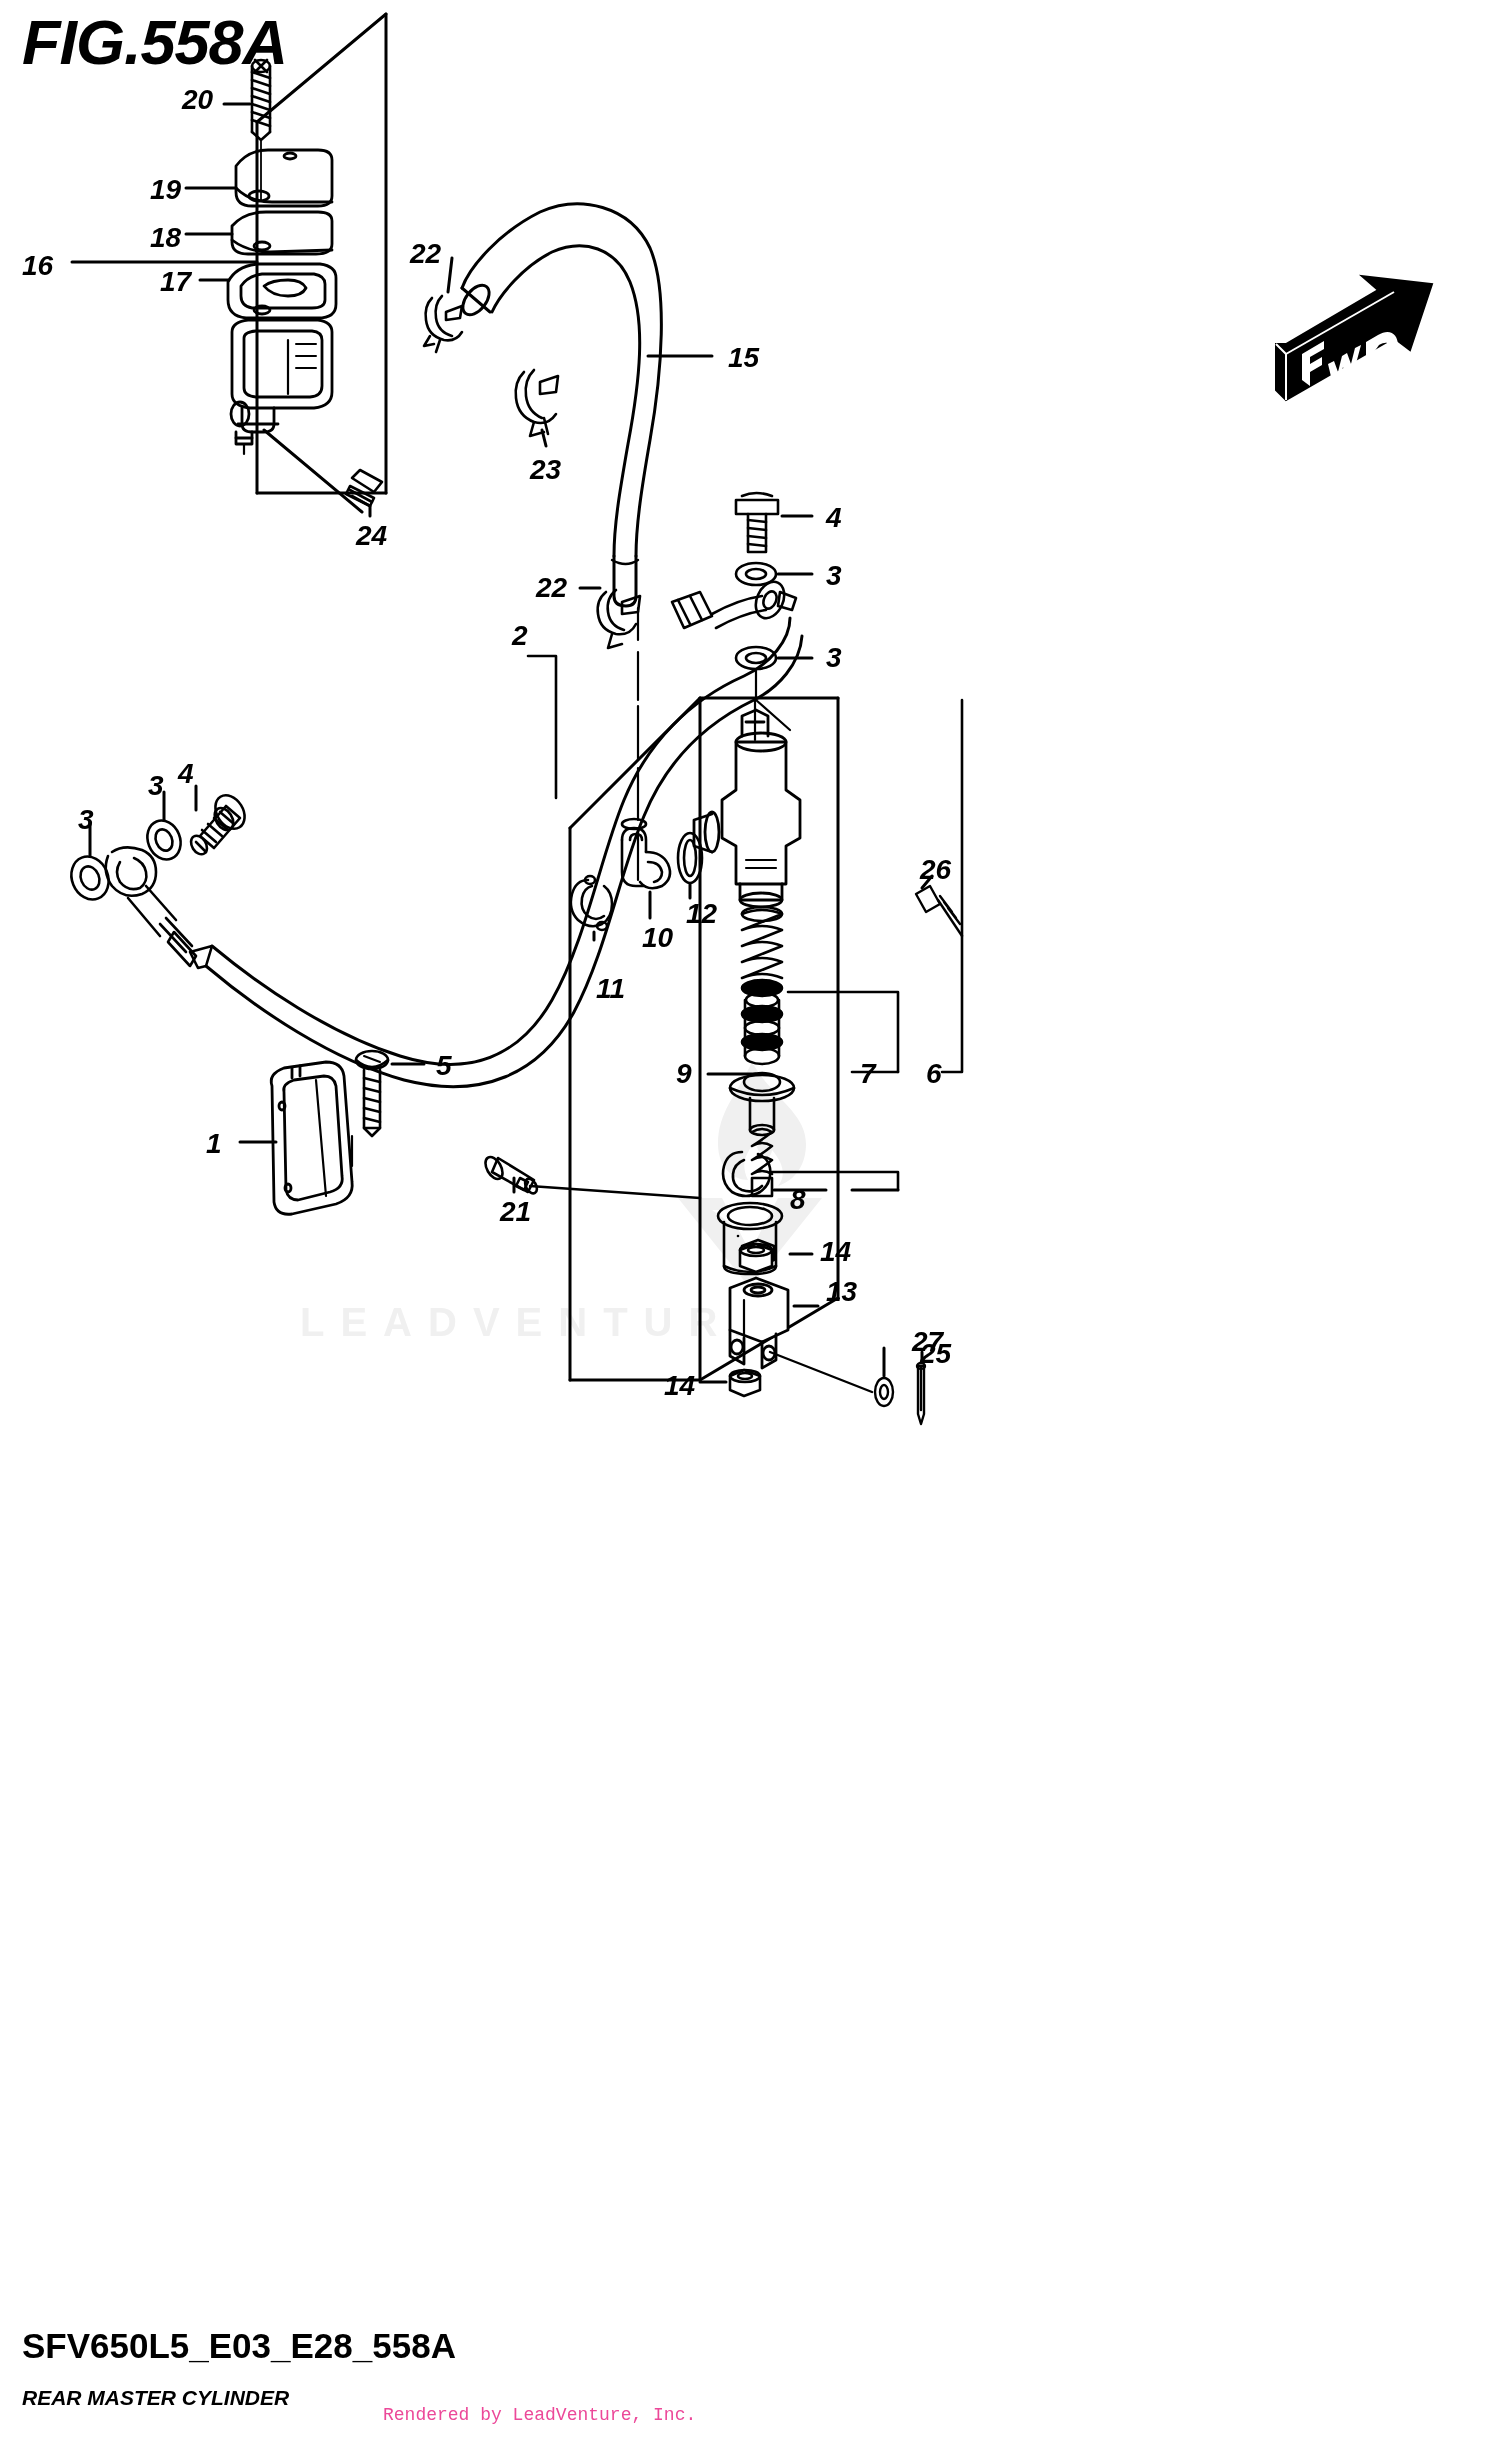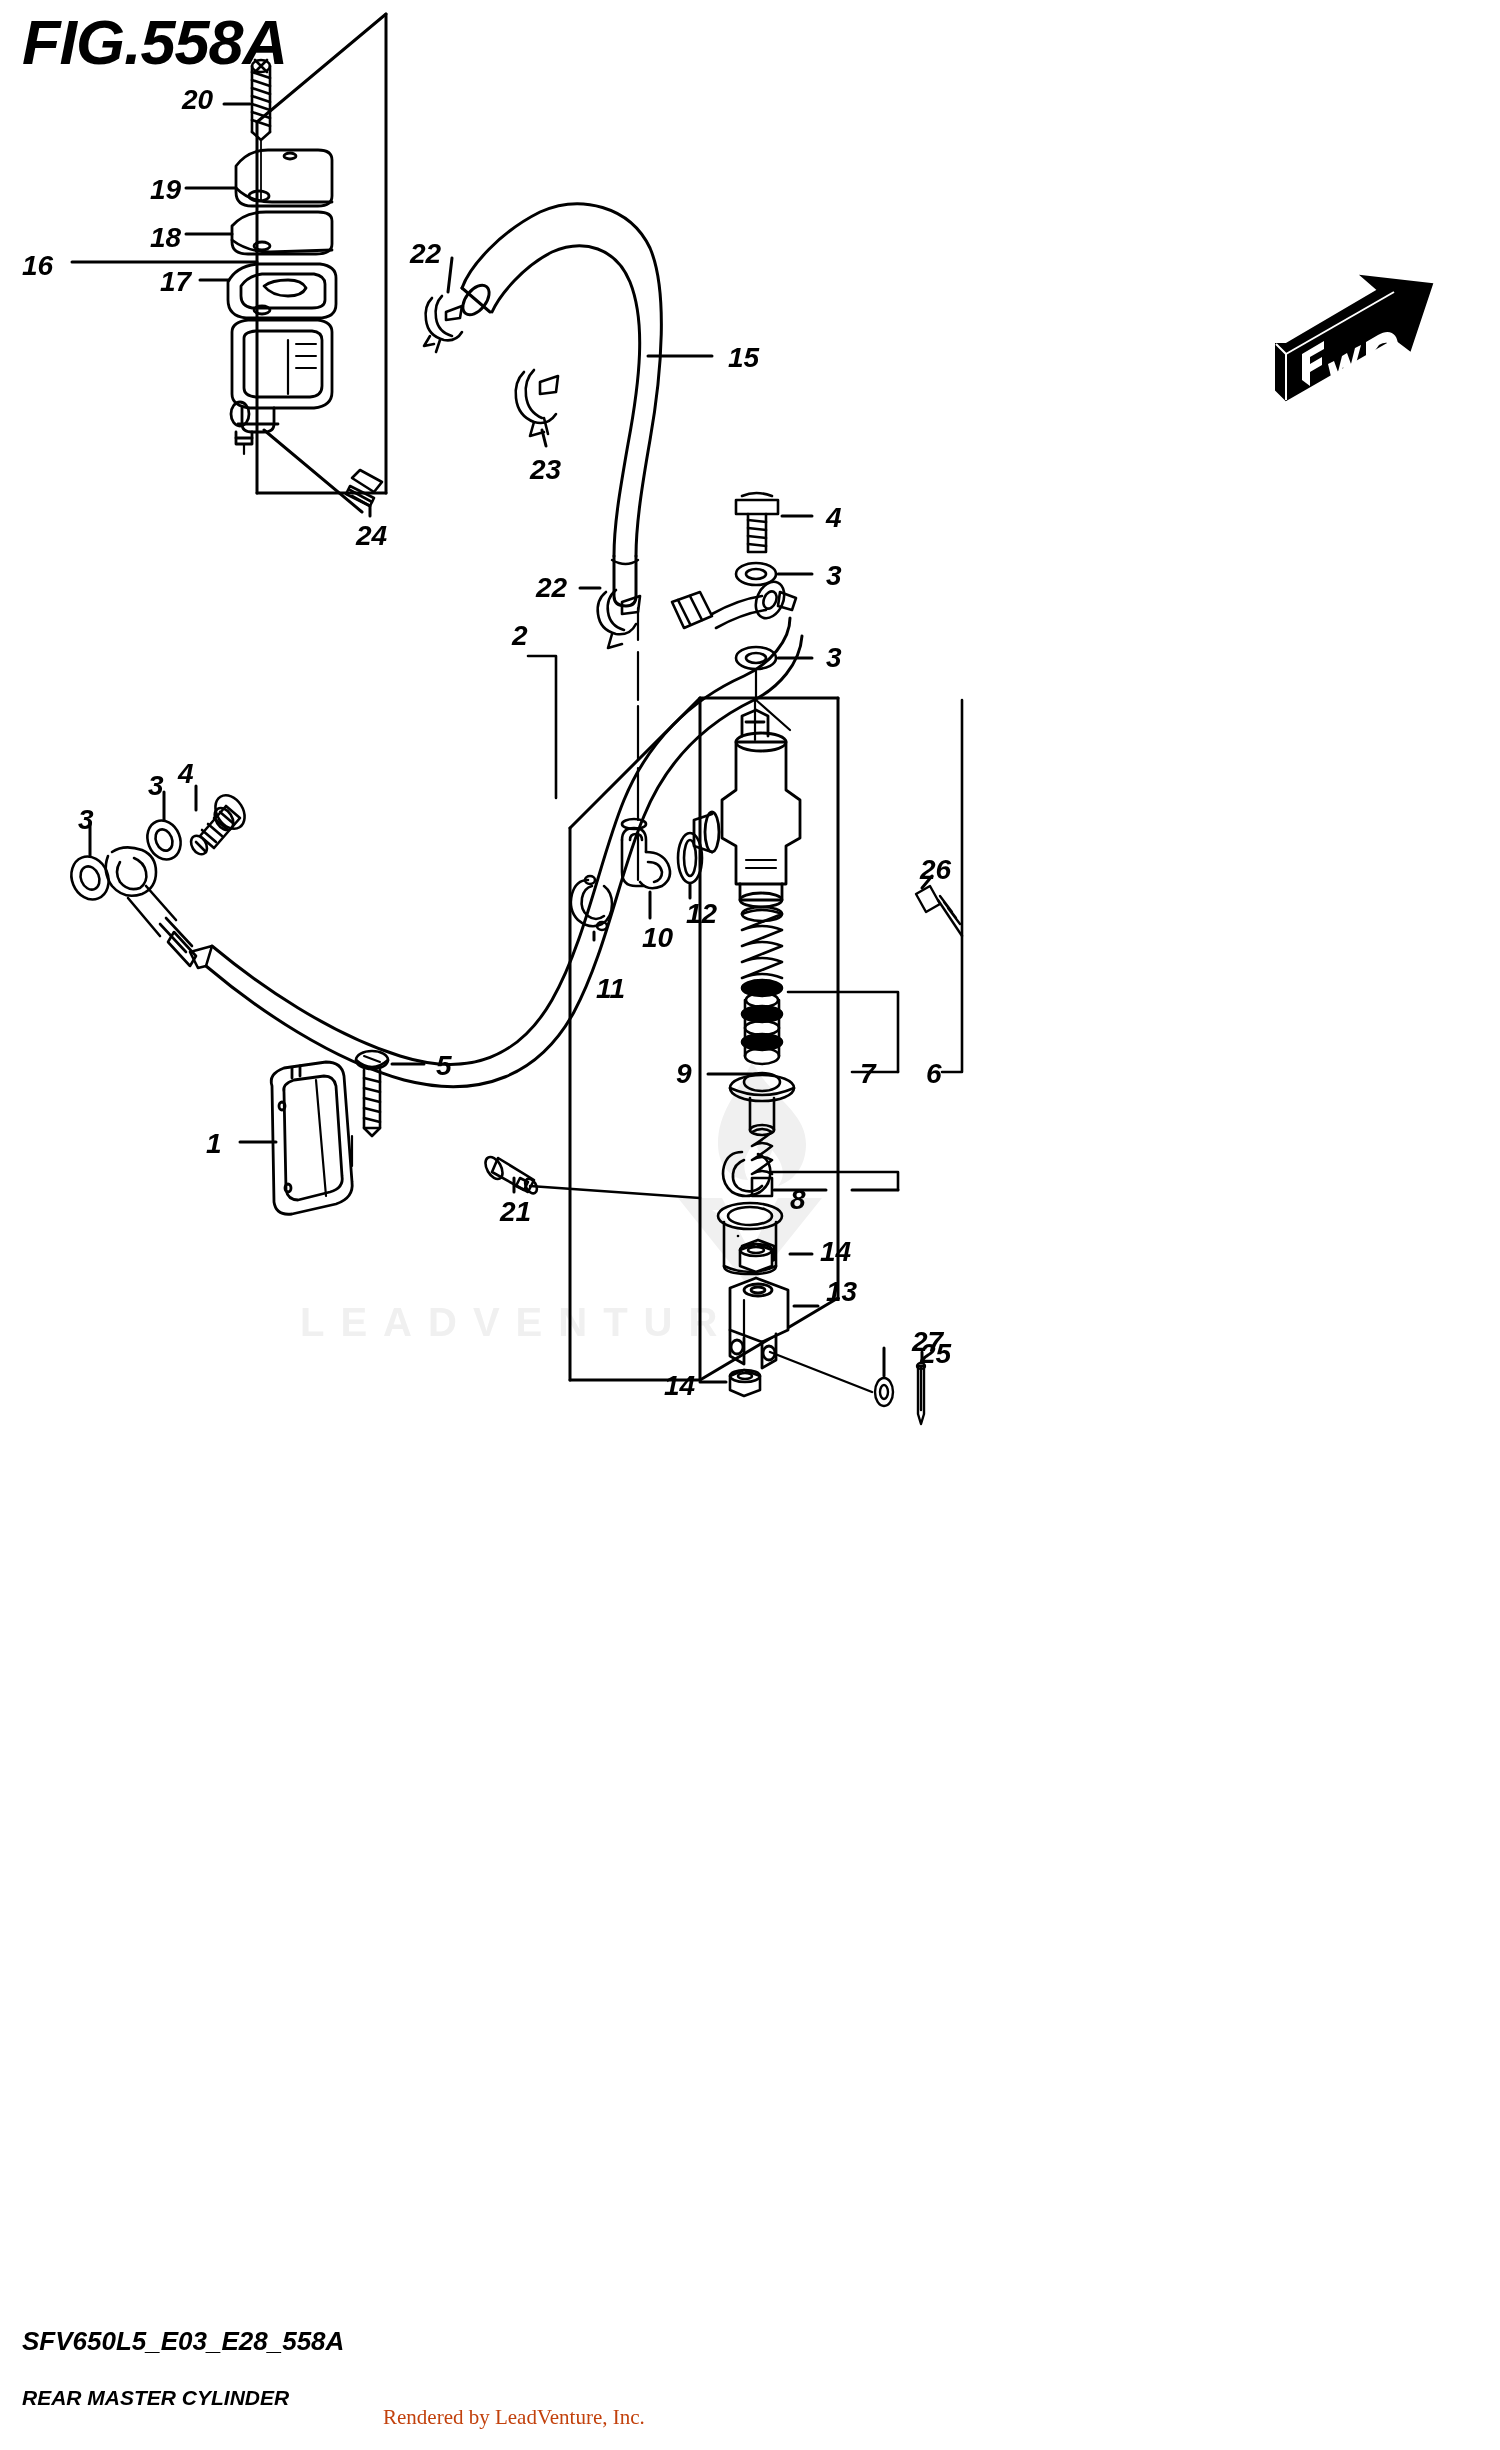--- a/index.html
+++ b/index.html
@@ -10,33 +10,33 @@
 
   
   .fig-title{
     position:absolute;left:22px;top:6px;
     font-size:63px;font-style:italic;font-weight:bold;
     letter-spacing:-1px;font-family:"Liberation Sans",sans-serif;
     white-space:nowrap;
   }
   .footer-code{
     position:absolute;left:22px;top:2326px;
-    font-size:26px;font-style:italic;font-weight:bold;
+    font-size:35px;font-weight:bold;
     letter-spacing:0px;white-space:nowrap;
   }
   .footer-name{
     position:absolute;left:22px;top:2386px;
     font-size:21px;font-style:italic;font-weight:bold;
     white-space:nowrap;
   }
   .credit{
     position:absolute;left:383px;top:2405px;
-    font-size:21px;font-style:normal;font-weight:normal;
-    font-family:Liberation Serif, serif;
-    white-space:nowrap;color:#c2410c;
+    font-size:18px;font-style:normal;font-weight:normal;
+    font-family:Liberation Mono, monospace;
+    white-space:nowrap;color:#ec4899;
   }
 
   
   .cal{
     position:absolute;font-size:28px;font-style:italic;font-weight:bold;
     font-family:"Liberation Sans",sans-serif;line-height:1;
     white-space:nowrap;
   }
 
   

